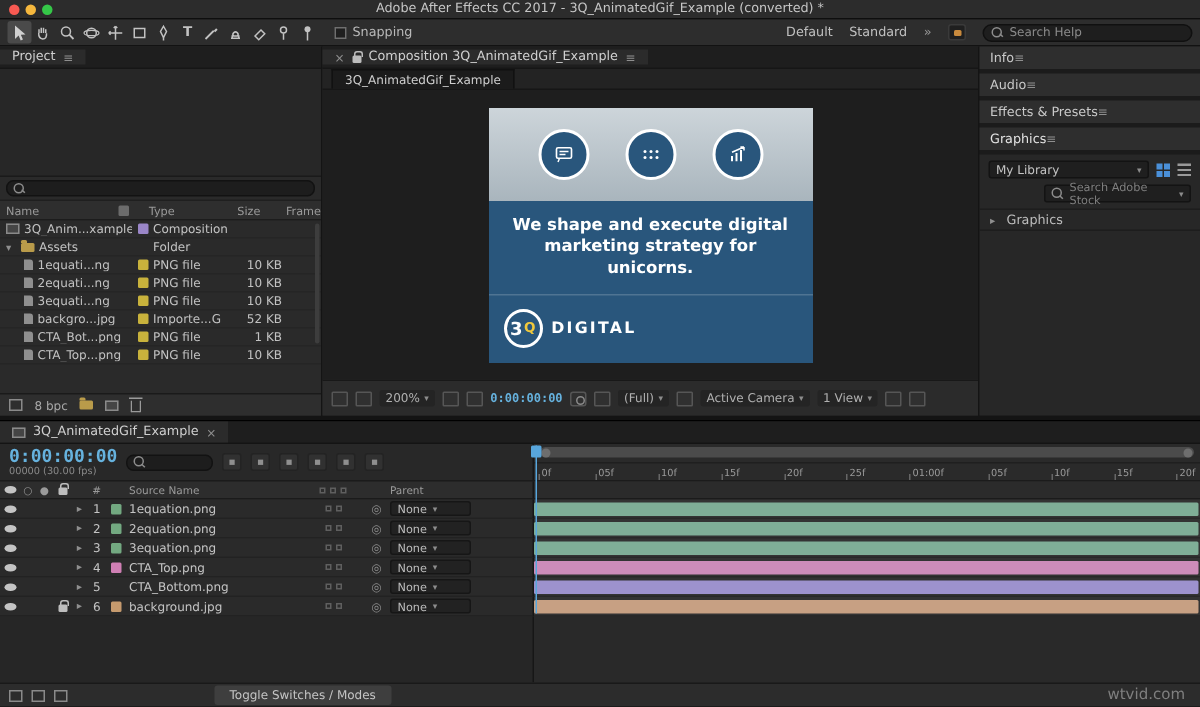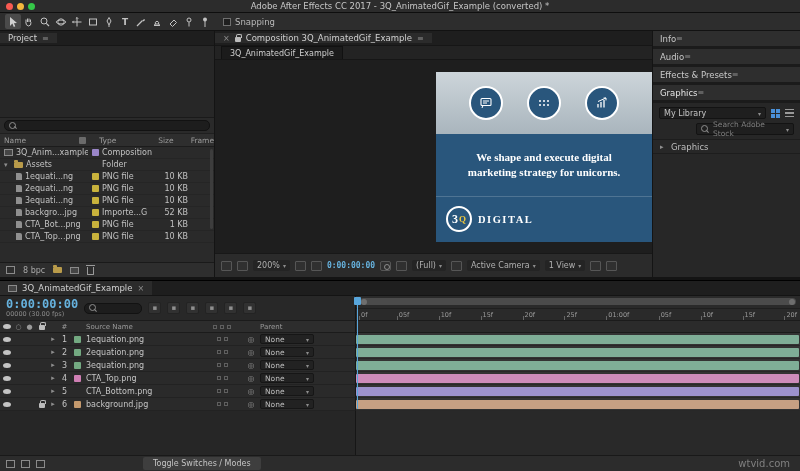--- a/index.html
+++ b/index.html
@@ -63,21 +63,21 @@
   .proj-scroll { position:absolute; right:1px; top:118px; width:3px; height:80px; background:#3d3d3d; border-radius:2px; }
   .proj-bottom { height:15px; background:#2e2e2e; border-top:1px solid #1a1a1a; display:flex; align-items:center; gap:8px; padding:0 6px; font-size:8px; color:#a8a8a8; }
   .gicon { width:9px; height:8px; border:1px solid #8a8a8a; background:transparent; }
   .trash { width:7px; height:8px; border:1px solid #9a9a9a; border-top:none; border-radius:0 0 1px 1px; position:relative; margin-top:2px; }
   .trash::before { content:""; position:absolute; top:-2px; left:-2px; width:9px; height:1px; background:#9a9a9a; }
 
   
   .comp { position:absolute; left:215px; top:31px; width:437px; height:246px; background:#262626; display:flex; flex-direction:column; }
   .viewtabs { height:14px; background:#232323; border-bottom:1px solid #161616; display:flex; align-items:stretch; padding-left:6px; }
   .viewtab { display:flex; align-items:center; padding:0 8px; background:#1b1b1b; color:#cfcfcf; font-size:8px; border:1px solid #111; border-bottom:none; }
-  .viewer { flex:1; background:#1e1e1e; display:flex; align-items:center; justify-content:flex-end; position:relative;font-family:Liberation Serif, serif; }
+  .viewer { flex:1; background:#1e1e1e; display:flex; align-items:center; justify-content:center; position:relative; }
   .ad { width:216px; height:170px; display:flex; flex-direction:column; overflow:hidden; }
   .ad-top { height:62px; background:linear-gradient(#cdd5da,#a9b5bd); display:flex; align-items:center; justify-content:center; gap:24px; }
   .circ { width:34px; height:34px; border-radius:50%; border:2px solid #fff; display:flex; align-items:center; justify-content:center; }
   .ad-mid { height:62px; display:flex; align-items:center; justify-content:center; text-align:center; color:#fff; font-weight:bold; font-size:11px; line-height:1.3; padding:0 16px; }
   .ad-bottom { height:46px; display:flex; align-items:center; justify-content:space-between; padding:0 10px; border-top:1px solid rgba(255,255,255,0.18); }
   .logo { display:flex; align-items:center; gap:6px; }
   .logo-circle { width:26px; height:26px; border-radius:50%; border:2px solid #fff; display:flex; align-items:center; justify-content:center; font-weight:bold; }
   .logo-circle .n3 { color:#fff; font-size:12px; }
   .logo-circle .qy { color:#f0c93c; font-size:9px; margin-left:1px; }
   .brand { color:#fff; font-weight:bold; font-size:10.5px; letter-spacing:1.5px; }
@@ -129,21 +129,21 @@
   .lc.c-chip{width:13px}
   .lc.c-name{width:116px;justify-content:flex-start;padding-left:2px;overflow:hidden;white-space:nowrap}
   .lc.c-sw{width:44px;gap:3px}
   .lc.c-pick{width:14px;color:#8f8f8f}
   .lc.c-parent{width:98px;justify-content:flex-start;padding-left:2px}
   .eye-ic { width:8px; height:5px; border-radius:50%; background:#c4c4c4; }
   .lrow { display:flex; height:13px; }
   .lrow-left { width:356px; display:flex; align-items:center; background:#2a2a2a; border-bottom:1px solid #222; border-right:1px solid #161616; font-size:8px; color:#c4c4c4; }
   .lrow-track { flex:1; background:#333; border-bottom:1px solid #282828; padding:2px 1px 0 0; }
   .bar { height:9px; border-radius:1px; width:100%; }
-  .pdd { display:flex; align-items:center; gap:4px; background:#222; border:1px solid #161616; border-radius:2px; padding:0 4px; height:10px; font-size:7.5px; color:#bdbdbd; width:54px; justify-content:space-between; }
+  .pdd { display:flex; align-items:center; gap:4px; background:#222; border:1px solid #161616; border-radius:2px; padding:0 4px; height:10px; font-size:7.5px; color:#bdbdbd; width:54px; justify-content:flex-start; }
   .swsq { width:4px; height:4px; border:1px solid #5f5f5f; }
   .tl-empty { flex:1; display:flex; }
   .tl-empty-left { width:356px; background:#262626; border-right:1px solid #161616; }
   .tl-empty-right { flex:1; background:#292929; }
   .tl-bottom { height:16px; background:#2c2c2c; border-top:1px solid #191919; display:flex; align-items:center; gap:6px; padding:0 6px; }
   .toggle-btn { margin-left:92px; background:#3e3e3e; border-radius:2px; padding:2px 10px; font-size:8px; color:#c4c4c4; white-space:nowrap; }
   .watermark { margin-left:auto; font-size:10px; color:#9b9b9b; opacity:.75; padding-right:4px; }
   .cti { position:absolute; left:357px; top:297px; width:1px; height:112px; background:#58a6dc; z-index:5; }
   .cti-grip { position:absolute; left:354px; top:297px; width:7px; height:8px; background:#58a6dc; border-radius:1px; z-index:6; }
 </style>
@@ -228,20 +228,30 @@
     <span class="tool">
         <svg width="12" height="12" viewBox="0 0 12 12">
           <path d="M6 11 V5" stroke="#c2c2c2" stroke-width="1"></path>
           <circle cx="6" cy="3.5" r="2" fill="#c2c2c2"></circle>
         </svg>
       </span>
     <span class="snapping">
       <span class="checkbox"></span>
       <span>Snapping</span>
     </span>
+    <div class="tb-right">
+      <span class="workspace">Default</span>
+      <span class="workspace">Standard</span>
+      <span class="chev">»</span>
+      <span class="ccicon"></span>
+      <span class="search-box">
+        <span class="mag"></span>
+        <span>Search Help</span>
+      </span>
+    </div>
   </div>
 
   <div class="project">
     <div class="tabstrip">
       <div class="ptab">
         <span>Project</span>
         <span class="ham">≡</span>
       </div>
     </div>
     <div class="proj-preview"></div>

